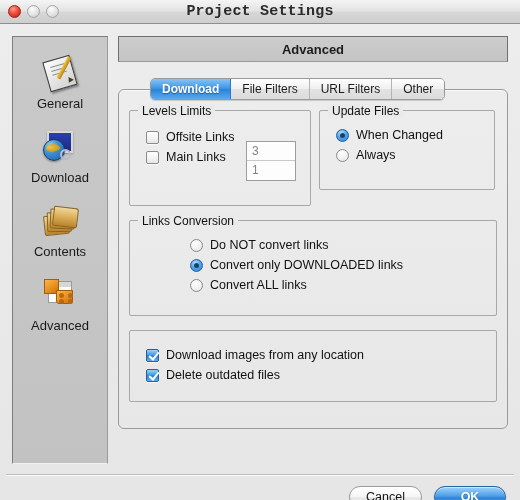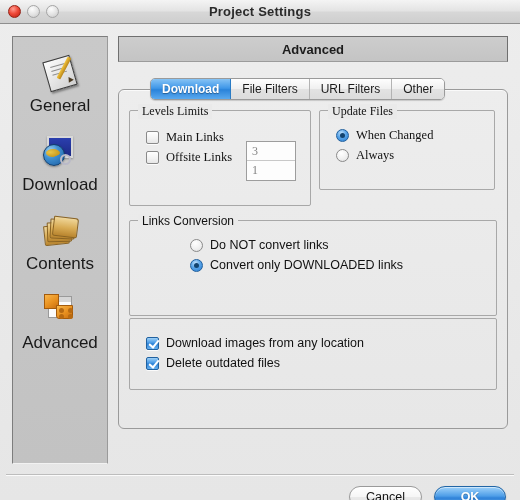--- a/index.html
+++ b/index.html
@@ -40,23 +40,24 @@
   .light.close {
     background: radial-gradient(circle at 38% 28%, #ff9d92 0%, #ef4b3a 45%, #b81c0d 100%);
     border-color: #952317;
   }
   .light.min, .light.zoom {
     background: radial-gradient(circle at 38% 28%, #fdfdfd 0%, #e2e2e2 55%, #c4c4c4 100%);
     border-color: #a5a5a5;
   }
   #title-text {
     width: 100%; text-align: center;
-    font-size: 13px; font-weight: bold;
+    font-size: 15px; font-weight: bold;
     color: #2b2b2b;
     letter-spacing: .2px;
+    font-family: Liberation Mono, monospace;
   }
 
   
   #content {
     position: relative;
     height: 477px;
   }
 
   
   #sidebar {
@@ -75,21 +76,21 @@
     text-align: center;
     margin-bottom: 16px;
     cursor: default;
   }
   .side-icon {
     width: 44px; height: 40px;
     margin: 0 auto 3px;
     position: relative;
   }
   .side-label {
-    font-size: 17px;
+    font-size: 13px;
     color: #1a1a1a;
   }
 
   
   .ic-general .board {
     position: absolute; left: 8px; top: 5px;
     width: 26px; height: 29px;
     background: linear-gradient(150deg,#fdfdfd 0%,#e4e4e4 55%,#cfcfcf 100%);
     border: 1.5px solid #3a3a3a;
     transform: rotate(-16deg);
@@ -280,25 +281,25 @@
   }
   .group > .legend {
     position: absolute;
     top: -7px; left: 8px;
     padding: 0 4px;
     background: #eaeaea;
     font-size: 12px;
     color: #111;
   }
 
-  #row1 { display: flex; gap: 8px; font-family: Liberation Serif, serif; }
+  #row1 { display: flex; gap: 8px; }
   #grp-levels { width: 182px; height: 96px; }
   #grp-update { width: 176px; height: 80px; }
   #grp-links  { margin-top: 14px; height: 96px; padding-left: 44px; }
-  #grp-flags  { margin-top: 2px; height: 72px; }
+  #grp-flags  { margin-top: 14px; height: 72px; }
 
   
   .ctl-row {
     display: flex; align-items: center;
     height: 20px;
     cursor: default;
   }
   .ctl-label { font-size: 12.5px; color: #111; }
 
   
@@ -492,25 +493,25 @@
 
       <div id="panel">
 
         <div id="row1">
 
           <div class="group" id="grp-levels">
             <div class="legend">Levels Limits</div>
             <div class="grp-body">
               <div class="ctl-row">
                 <div class="checkbox"></div>
-                <div class="ctl-label">Main Links</div>
+                <div class="ctl-label">Offsite Links</div>
               </div>
               <div class="ctl-row">
                 <div class="checkbox"></div>
-                <div class="ctl-label">Offsite Links</div>
+                <div class="ctl-label">Main Links</div>
               </div>
             </div>
             <div class="field-stack">
               <div class="field first">3</div>
               <div class="field">1</div>
             </div>
           </div>
 
           <div class="group" id="grp-update">
             <div class="legend">Update Files</div>
@@ -532,20 +533,24 @@
           <div class="legend">Links Conversion</div>
           <div class="grp-body tight">
             <div class="ctl-row">
               <div class="radio"></div>
               <div class="ctl-label">Do NOT convert links</div>
             </div>
             <div class="ctl-row">
               <div class="radio selected"></div>
               <div class="ctl-label">Convert only DOWNLOADED links</div>
             </div>
+            <div class="ctl-row">
+              <div class="radio"></div>
+              <div class="ctl-label">Convert ALL links</div>
+            </div>
           </div>
         </div>
 
         <div class="group" id="grp-flags">
           <div class="grp-body tight">
             <div class="ctl-row">
               <div class="checkbox checked"></div>
               <div class="ctl-label">Download images from any location</div>
             </div>
             <div class="ctl-row">

